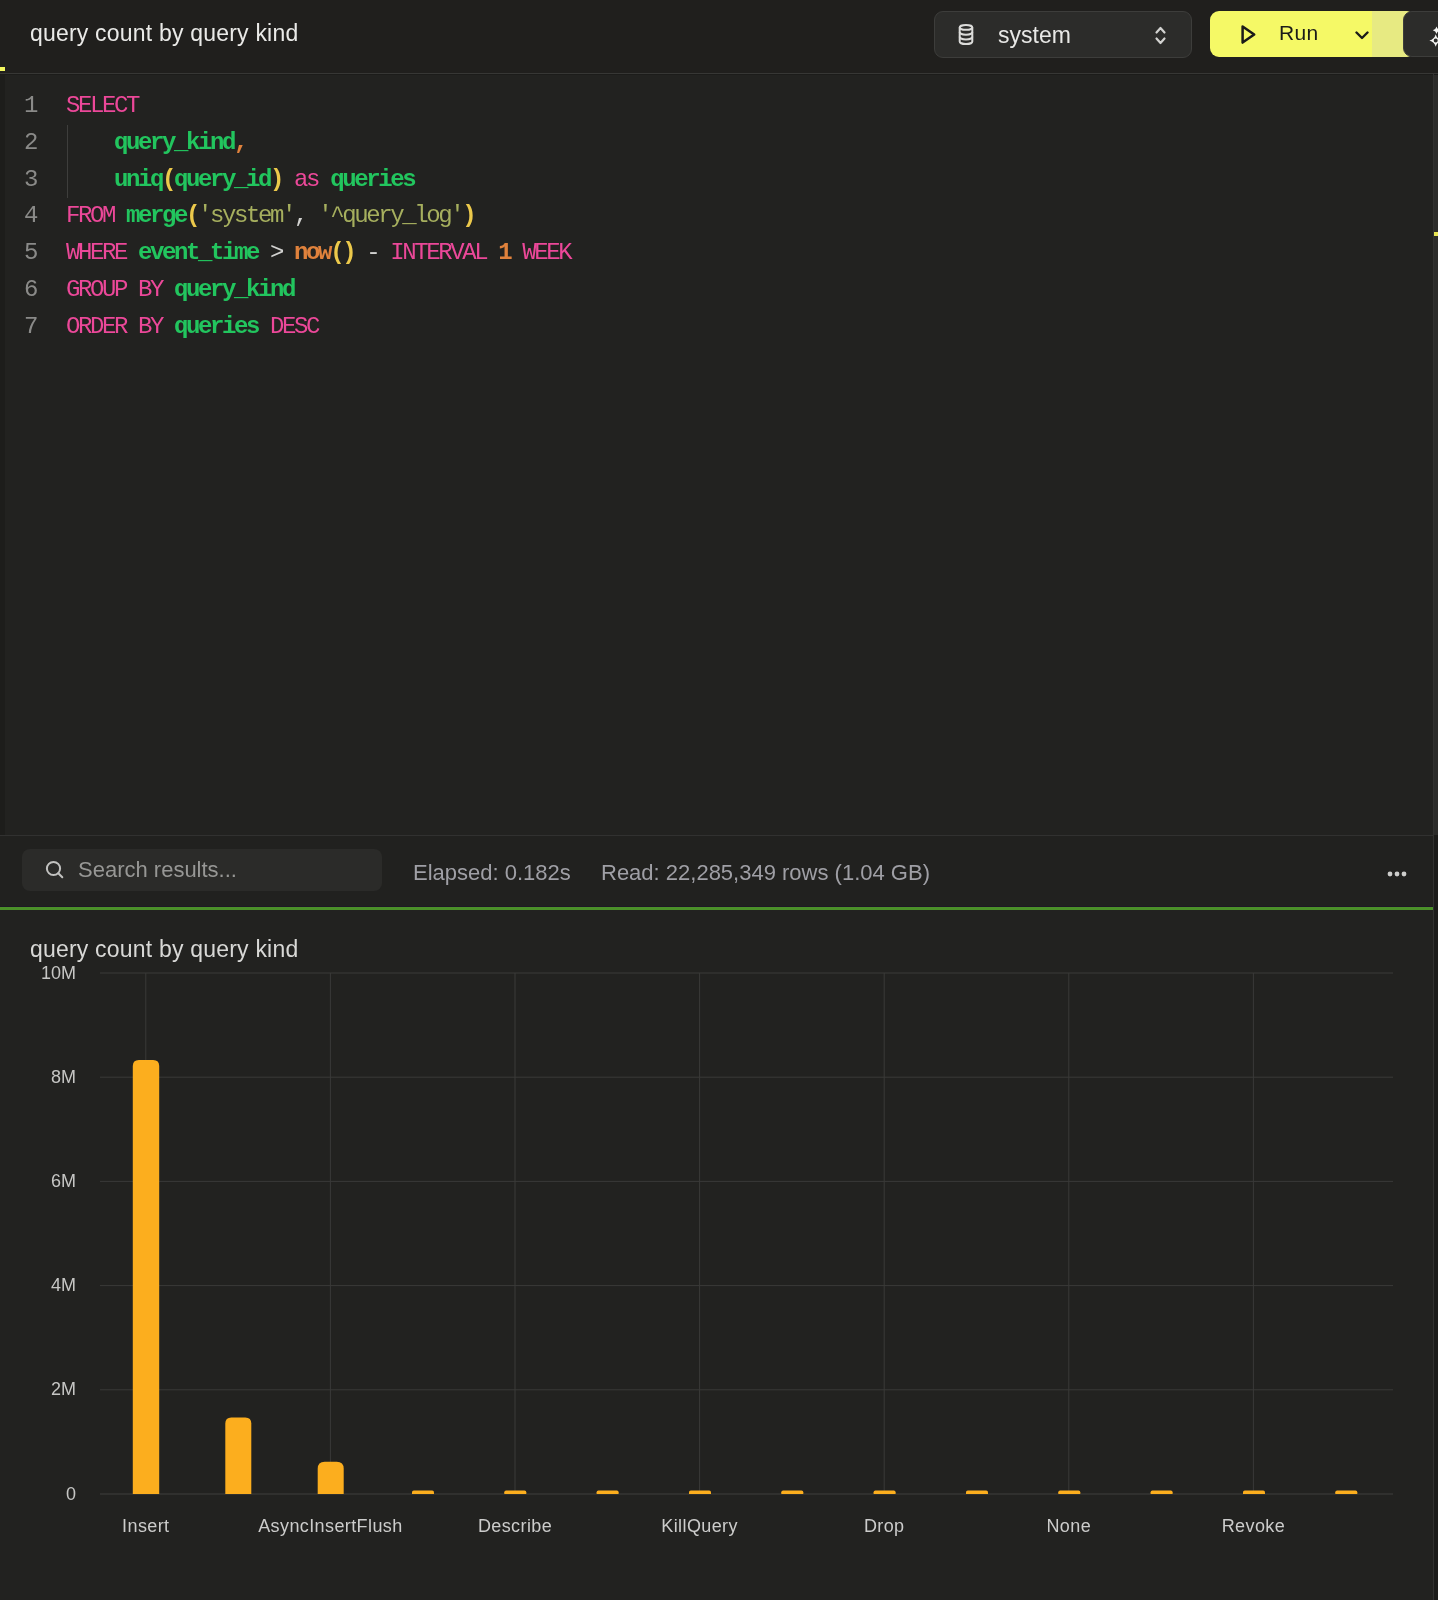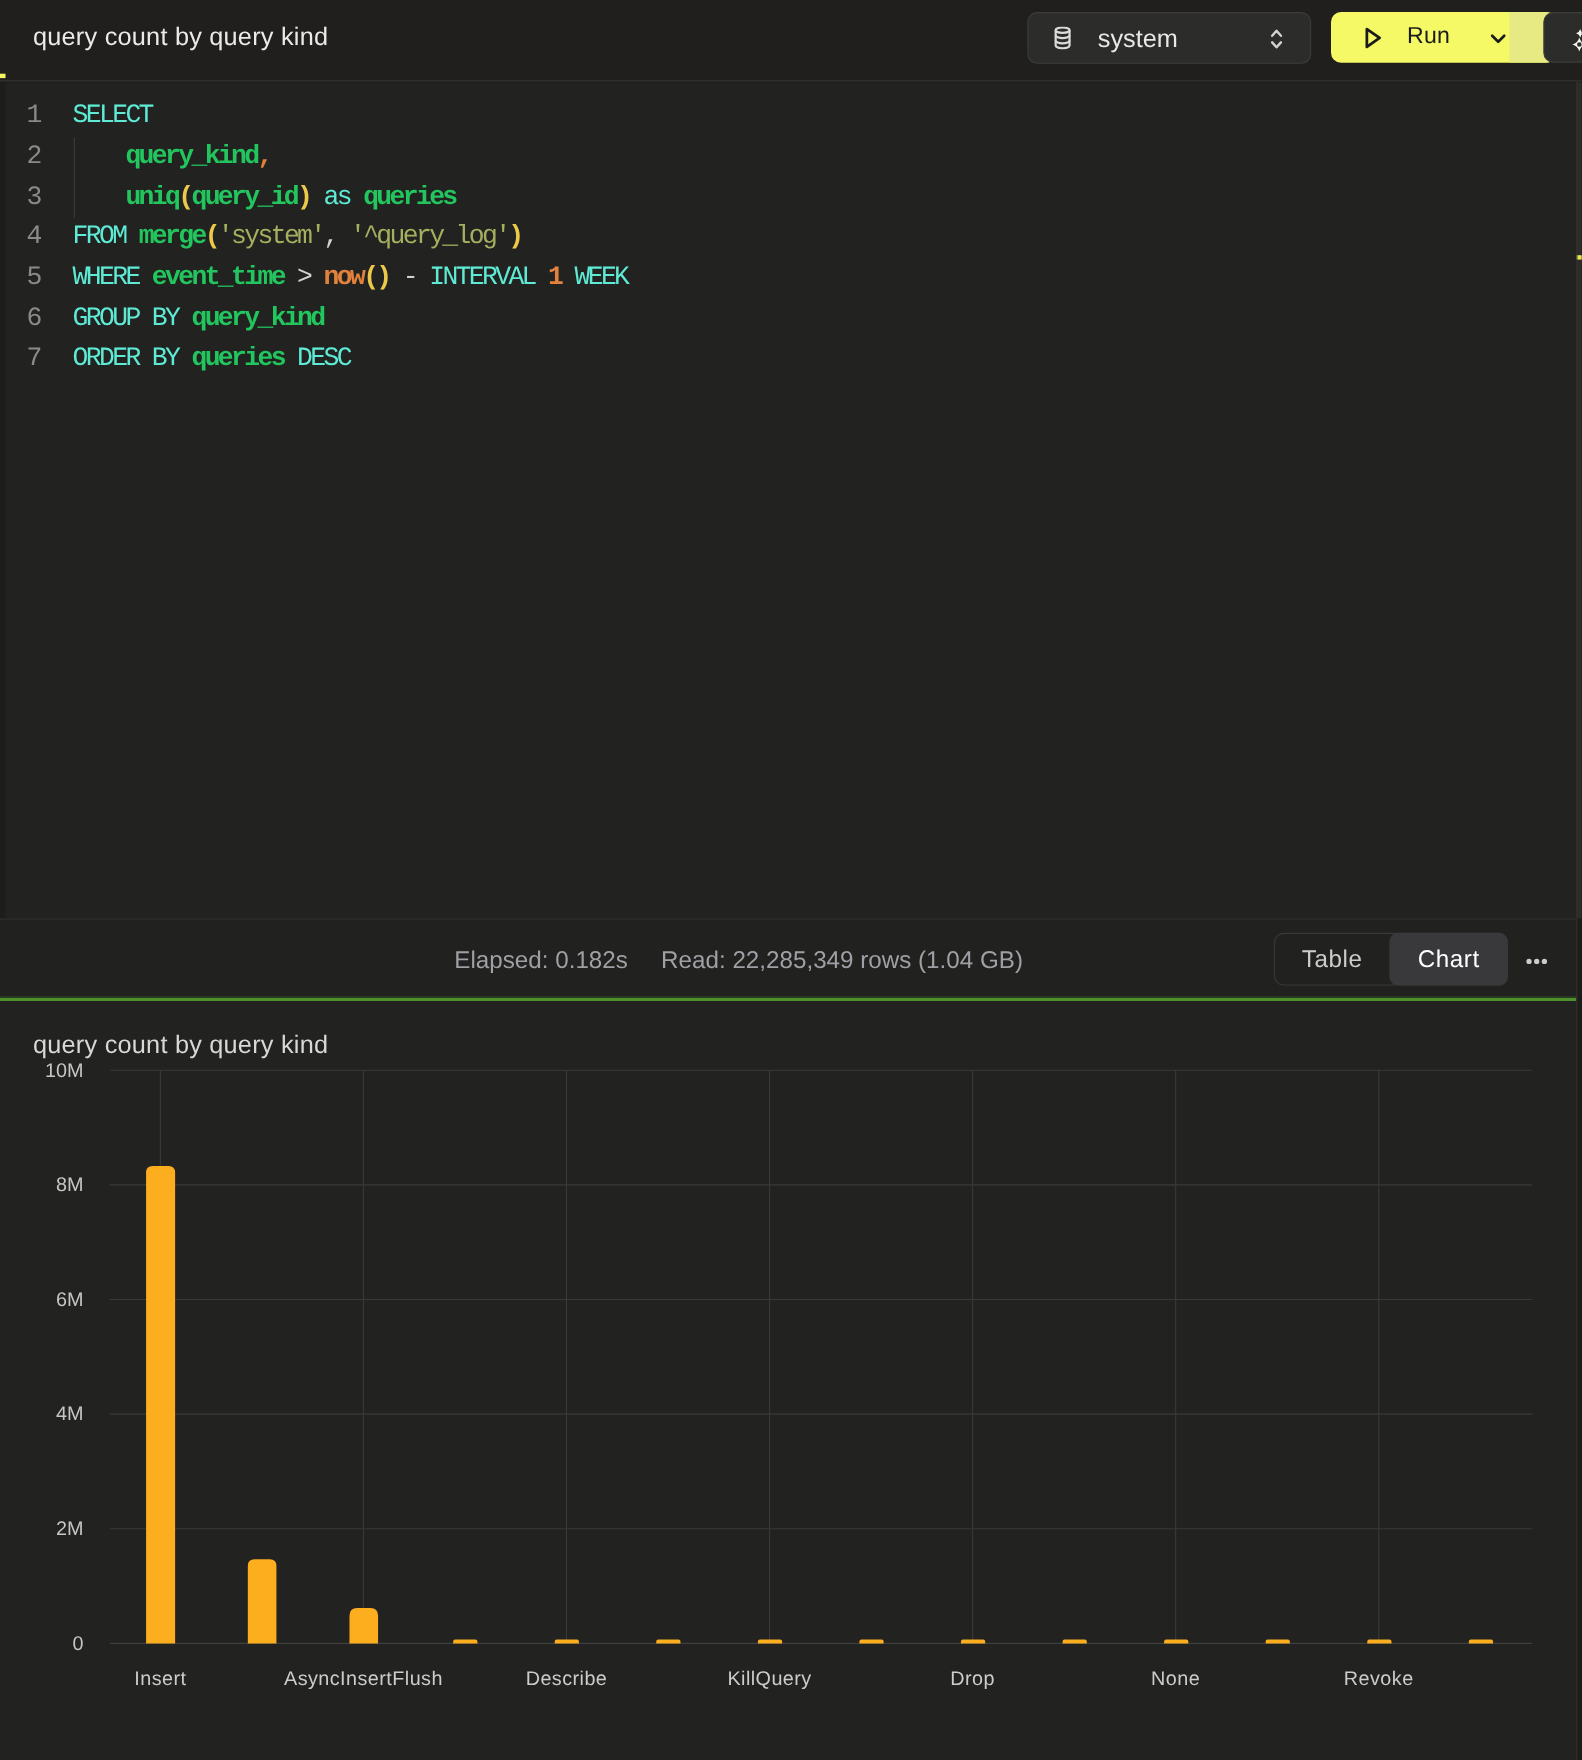--- a/index.html
+++ b/index.html
@@ -14,21 +14,21 @@
   #dbsel { left:934px; top:11px; width:258px; height:47px; }
   #dbsel .txt { position:absolute; left:63px; top:10px; font-size:23px; color:#e8e8e6; }
   #runbtn { position:absolute; left:1210px; top:11px; width:205px; height:46px; border-radius:9px; background:#f5f966; overflow:hidden; }
   #runsplit { position:absolute; right:0; top:0; width:43px; height:46px; background:#e7ea82; }
   #runbtn .txt { position:absolute; left:69px; top:10px; font-size:21px; color:#1b1b19; font-weight:500; letter-spacing:0.3px; }
   #aibtn { left:1403px; top:11px; width:60px; height:46px; }
   
   #editor { position:absolute; left:0; top:75px; width:1433px; height:760px; background:#222220; }
   #gutter { position:absolute; left:-4px; top:13px; width:40px; text-align:right; white-space:pre; font-family:"Liberation Mono", monospace; font-size:24px; letter-spacing:-2.4px; line-height:36.83px; color:#8a8a88; }
   #code { position:absolute; left:66px; top:13px; font-family:"Liberation Mono", monospace; font-size:24px; letter-spacing:-2.4px; line-height:36.83px; white-space:pre; color:#e9e9e7; }
-  .kw { color:#5eead4;text-align:right; } .id { font-weight:bold; color:#22c55e; } .pa { color:#ecc94b; font-weight:bold; }
+  .kw { color:#ec4899;text-align:right; } .id { font-weight:bold; color:#22c55e; } .pa { color:#ecc94b; font-weight:bold; }
   .st { color:#a6af5e; } .or { color:#e0823c; font-weight:bold; } .op { color:#d2d2d0; }
   #indent { position:absolute; left:67px; top:50px; width:1px; height:73px; background:#3e3e3c; }
   #rstrip { position:absolute; left:1433px; top:0; width:5px; height:760px; background:#2c2c2a; }
   #lstrip { position:absolute; left:0; top:0; width:5px; height:760px; background:#1d1d1b; }
   #rdash { position:absolute; left:1433px; top:157px; width:5px; height:4px; background:#e8e553; }
   #rborder { position:absolute; left:1433px; top:74px; width:1px; height:1526px; background:#323230; }
   
   #toolbar { position:absolute; left:0; top:835px; width:1433px; height:72px; background:#21211f; border-top:1px solid #313130; }
   #search { position:absolute; left:22px; top:13px; width:360px; height:42px; background:#2b2b29; border-radius:8px; }
   #search .ph { position:absolute; left:56px; top:8px; font-size:22px; color:#979795; }
@@ -93,27 +93,29 @@
 <span class="kw">WHERE</span> <span class="id">event_time</span> <span class="op">&gt;</span> <span class="or">now</span><span class="pa">()</span> <span class="op">-</span> <span class="kw">INTERVAL</span> <span class="or">1</span> <span class="kw">WEEK</span>
 <span class="kw">GROUP</span> <span class="kw">BY</span> <span class="id">query_kind</span>
 <span class="kw">ORDER</span> <span class="kw">BY</span> <span class="id">queries</span> <span class="kw">DESC</span></div>
     <div id="indent"></div>
     <div id="lstrip"></div>
     <div id="rstrip"></div>
     <div id="rdash"></div>
   </div>
 
   <div id="toolbar">
+    <div id="search">
+      <svg class="abs" style="left:22px;top:10px" width="22" height="22" viewBox="0 0 22 22" fill="none" stroke="#c2c2c0" stroke-width="2">
+        <circle cx="9.5" cy="9.5" r="6.6"></circle>
+        <path d="M14.3 14.3 L18.3 18.3" stroke-linecap="round"></path>
+      </svg>
+      <div class="ph">Search results...</div>
+    </div>
     <div class="stat" style="left:413px">Elapsed: 0.182s</div>
     <div class="stat" style="left:601px">Read: 22,285,349 rows (1.04 GB)</div>
-    <div id="seg">
-      <div id="segchart"></div>
-      <div class="t1">Table</div>
-      <div class="t2">Chart</div>
-    </div>
     <svg class="abs" style="left:1386px;top:34px" width="22" height="8" viewBox="0 0 22 8" fill="#cdcdcb">
       <circle cx="4" cy="4" r="2.4"></circle>
       <circle cx="11" cy="4" r="2.4"></circle>
       <circle cx="18" cy="4" r="2.4"></circle>
     </svg>
   </div>
 
   <div id="green"></div>
 
   <div id="chart">

